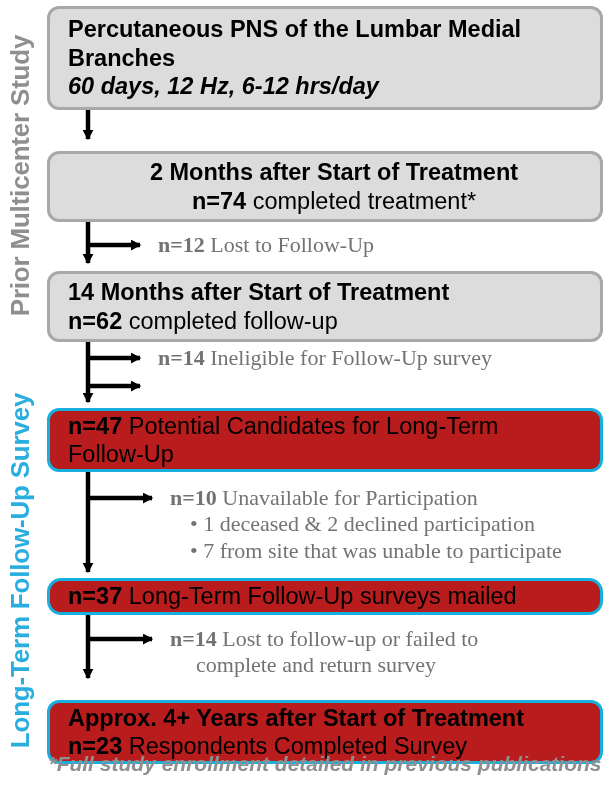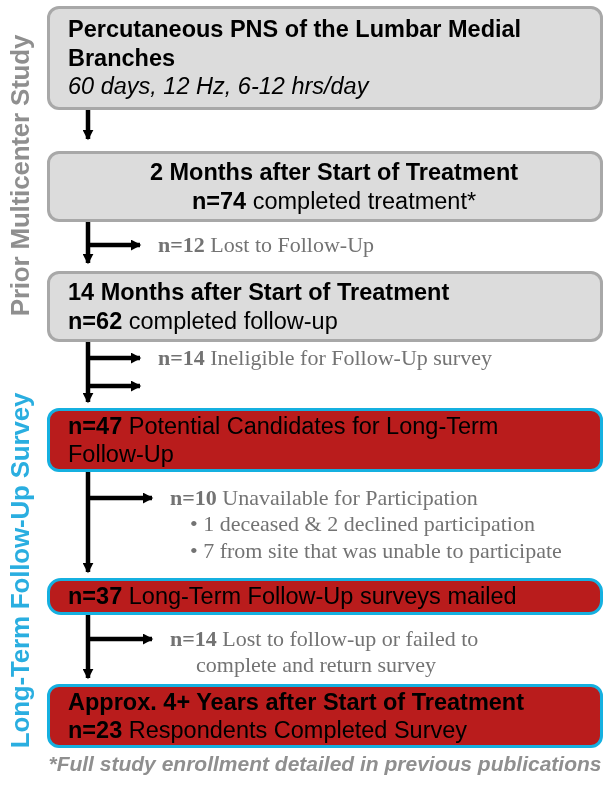--- a/index.html
+++ b/index.html
@@ -72,21 +72,21 @@
     font-size: 23.5px;
     line-height: 1.21;
     color: #000000;
     white-space: nowrap;
   }
   .box .line.bold {
     font-weight: bold;
   }
   .box .line.italic {
     font-style: italic;
-    font-weight: normal;
+    font-weight: bold;
   }
   .box .line .n {
     font-weight: bold;
   }
 
   
   .branch-text {
     position: absolute;
     font-size: 22px;
     line-height: 1.2;
@@ -186,21 +186,21 @@
 
   <div class="box cyan" style="top:408px; height:64px;">
     <div class="line"><span class="n">n=47</span><span> Potential Candidates for Long-Term</span></div>
     <div class="line">Follow-Up</div>
   </div>
 
   <div class="box cyan" style="top:578px; height:37px;border-radius:14px;">
     <div class="line"><span class="n">n=37</span><span> Long-Term Follow-Up surveys mailed</span></div>
   </div>
 
-  <div class="box cyan" style="top:684px; height:64px;">
+  <div class="box cyan" style="top:700px; height:64px;">
     <div class="line bold">Approx. 4+ Years after Start of Treatment</div>
     <div class="line"><span class="n">n=23</span><span> Respondents Completed Survey</span></div>
   </div>
 
   <div class="branch-text" style="left:158px; top:232px;">
     <span class="n">n=12</span><span> Lost to Follow-Up</span>
   </div>
 
   <div class="branch-text" style="left:158px; top:345px;">
     <span class="n">n=14</span><span> Ineligible for Follow-Up survey</span>

